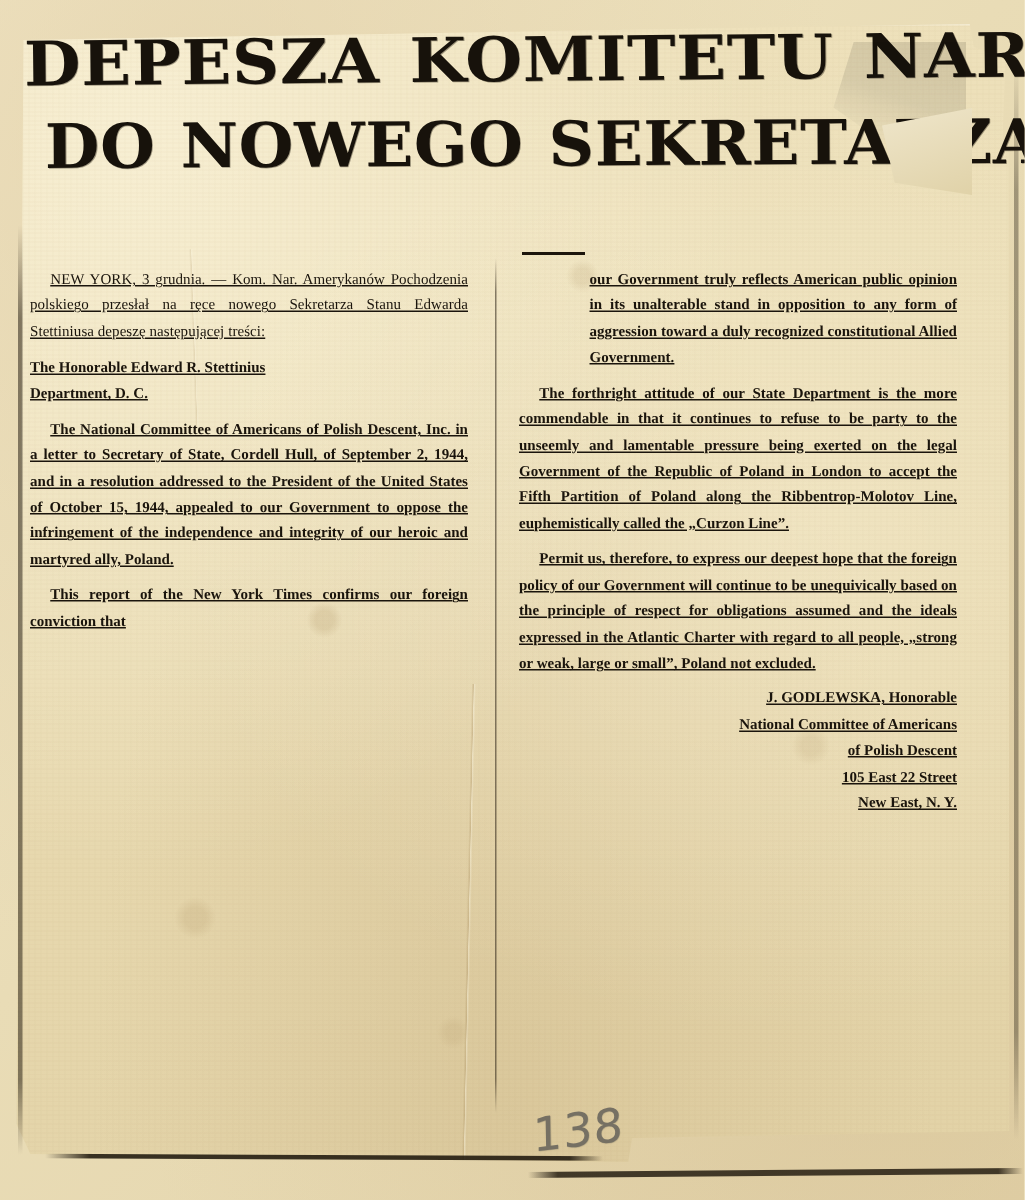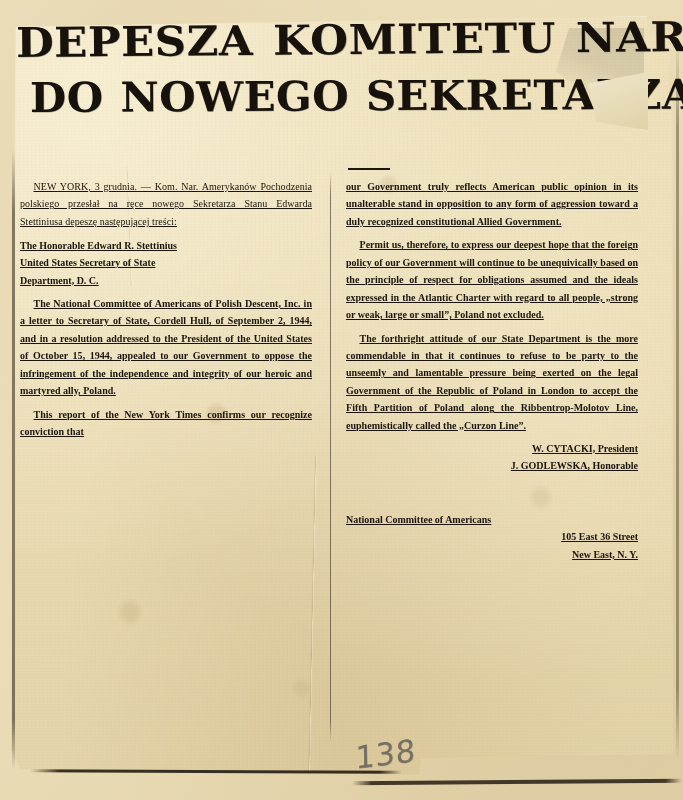--- a/index.html
+++ b/index.html
@@ -143,21 +143,21 @@
     width: 42px; height: 2px;
     background: #1c150c;
     margin: 0 0 8px 2px;
   }
   .top-rule.invisible { visibility: hidden; }
 
   p.para {
     margin: 0 0 0.10em 0;
     text-indent: 1.35em;
   }
-  p.para.noindent { text-indent: 0; }
+  p.para.noindent { text-indent: 0; margin-left: 47px; }
   p.gap { margin-top: 0.62em; }
 
   .roman  { font-family: "Liberation Serif", serif; font-weight: 400; letter-spacing: 0.004em; }
   .bold   { font-family: "Liberation Serif", serif; font-weight: 700; letter-spacing: 0.002em; }
 
   .addr-block {
     font-weight: 700;
     text-align: left;
     text-indent: 0;
     margin: 0.70em 0 0 0;
@@ -174,21 +174,21 @@
   }
 
   .sign-block {
     margin-top: 0.55em;
     font-weight: 700;
     text-align: right;
     line-height: 17.6px;
   }
   .sign-line { white-space: nowrap; display: block; }
   .sign-resp { padding-right: 8px; }
-  .sign-center { text-align: left; margin-top: 36px; }
+  .sign-center { text-align: right; }
 
   
   .pencil {
     position: absolute;
     left: 355px; top: 736px;
     font-family: "DejaVu Sans", sans-serif;
     font-size: 31px;
     font-weight: 400;
     color: #5d5b56;
     opacity: 0.80;
@@ -249,46 +249,45 @@
     <div class="col-rule"></div>
 
     <div class="col col-left">
 
       <div class="top-rule invisible"></div>
 
       <p class="para roman">NEW YORK, 3 grudnia. — Kom. Nar. Amerykanów Pochodzenia polskiego przesłał na ręce nowego Sekretarza Stanu Edwarda Stettiniusa depeszę następującej treści:</p>
 
       <div class="addr-block">
         <div class="addr-line">The Honorable Edward R. Stettinius</div>
-        <div class="addr-line">United States Secretary of State</div>
         <div class="addr-line">Department, D. C.</div>
       </div>
 
       <p class="para bold gap">The National Committee of Americans of Polish Descent, Inc. in a letter to Secretary of State, Cordell Hull, of September 2, 1944, and in a resolution addressed to the President of the United States of October 15, 1944, appealed to our Government to oppose the infringement of the independence and integrity of our heroic and martyred ally, Poland.</p>
 
 
 
-      <p class="para bold gap">This report of the New York Times confirms our recognize conviction that</p>
+      <p class="para bold gap">This report of the New York Times confirms our foreign conviction that</p>
     </div>
 
     <div class="col col-right">
 
       <div class="top-rule"></div>
 
       <p class="para bold noindent">our Government truly reflects American public opinion in its unalterable stand in opposition to any form of aggression toward a duly recognized constitutional Allied Government.</p>
 
+      <p class="para bold gap">The forthright attitude of our State Department is the more commendable in that it continues to refuse to be party to the unseemly and lamentable pressure being exerted on the legal Government of the Republic of Poland in London to accept the Fifth Partition of Poland along the Ribbentrop-Molotov Line, euphemistically called the „Curzon Line”.</p>
+
       <p class="para bold gap">Permit us, therefore, to express our deepest hope that the foreign policy of our Government will continue to be unequivically based on the principle of respect for obligations assumed and the ideals expressed in the Atlantic Charter with regard to all people, „strong or weak, large or small”, Poland not excluded.</p>
 
-      <p class="para bold gap">The forthright attitude of our State Department is the more commendable in that it continues to refuse to be party to the unseemly and lamentable pressure being exerted on the legal Government of the Republic of Poland in London to accept the Fifth Partition of Poland along the Ribbentrop-Molotov Line, euphemistically called the „Curzon Line”.</p>
-
       <div class="sign-block">
-        <span class="sign-line">W. CYTACKI, President</span>
         <span class="sign-line">J. GODLEWSKA, Honorable</span>
         <span class="sign-line sign-center">National Committee of Americans</span>
-        <span class="sign-line">105 East 36 Street</span>
+        <span class="sign-line sign-center">of Polish Descent</span>
+        <span class="sign-line">105 East 22 Street</span>
         <span class="sign-line">New East, N. Y.</span>
       </div>
     </div>
   </div>
 
   <div class="pencil">138</div>
 
   <div class="left-edge-shadow"></div>
   <div class="right-edge-shadow"></div>
   <div class="bottom-shadow-1"></div>

